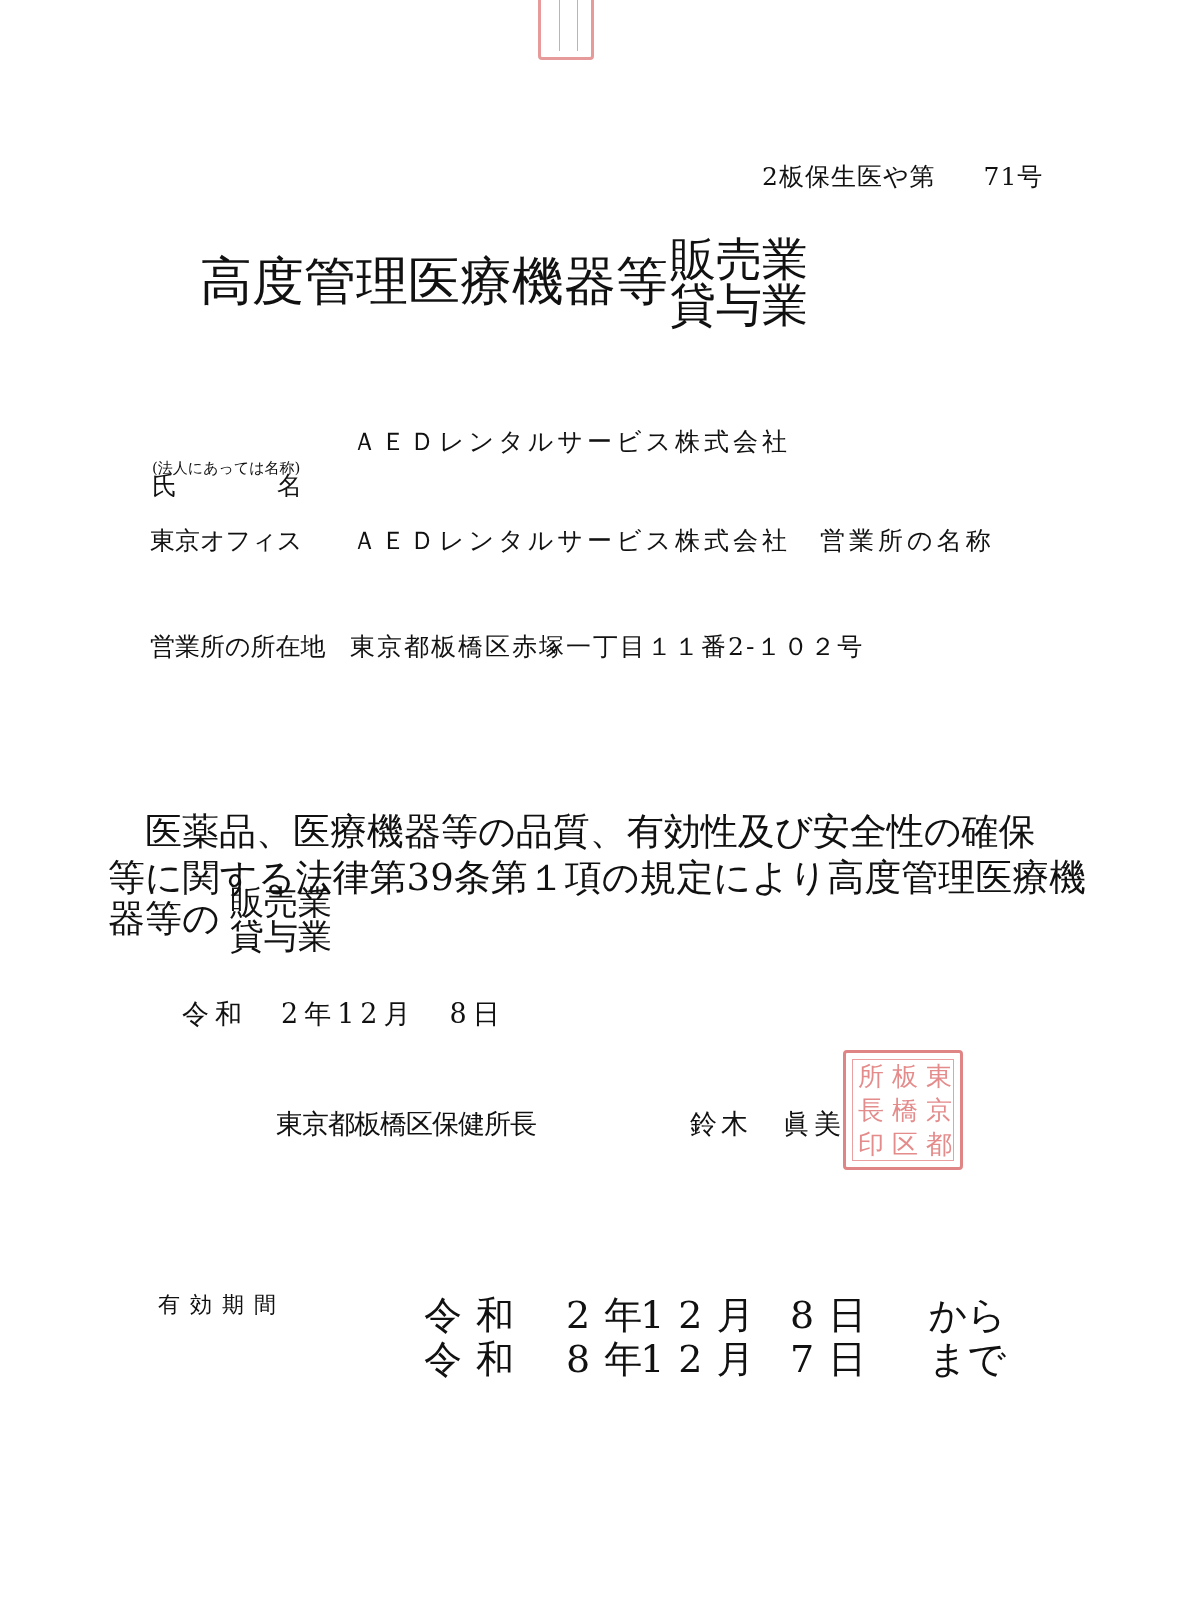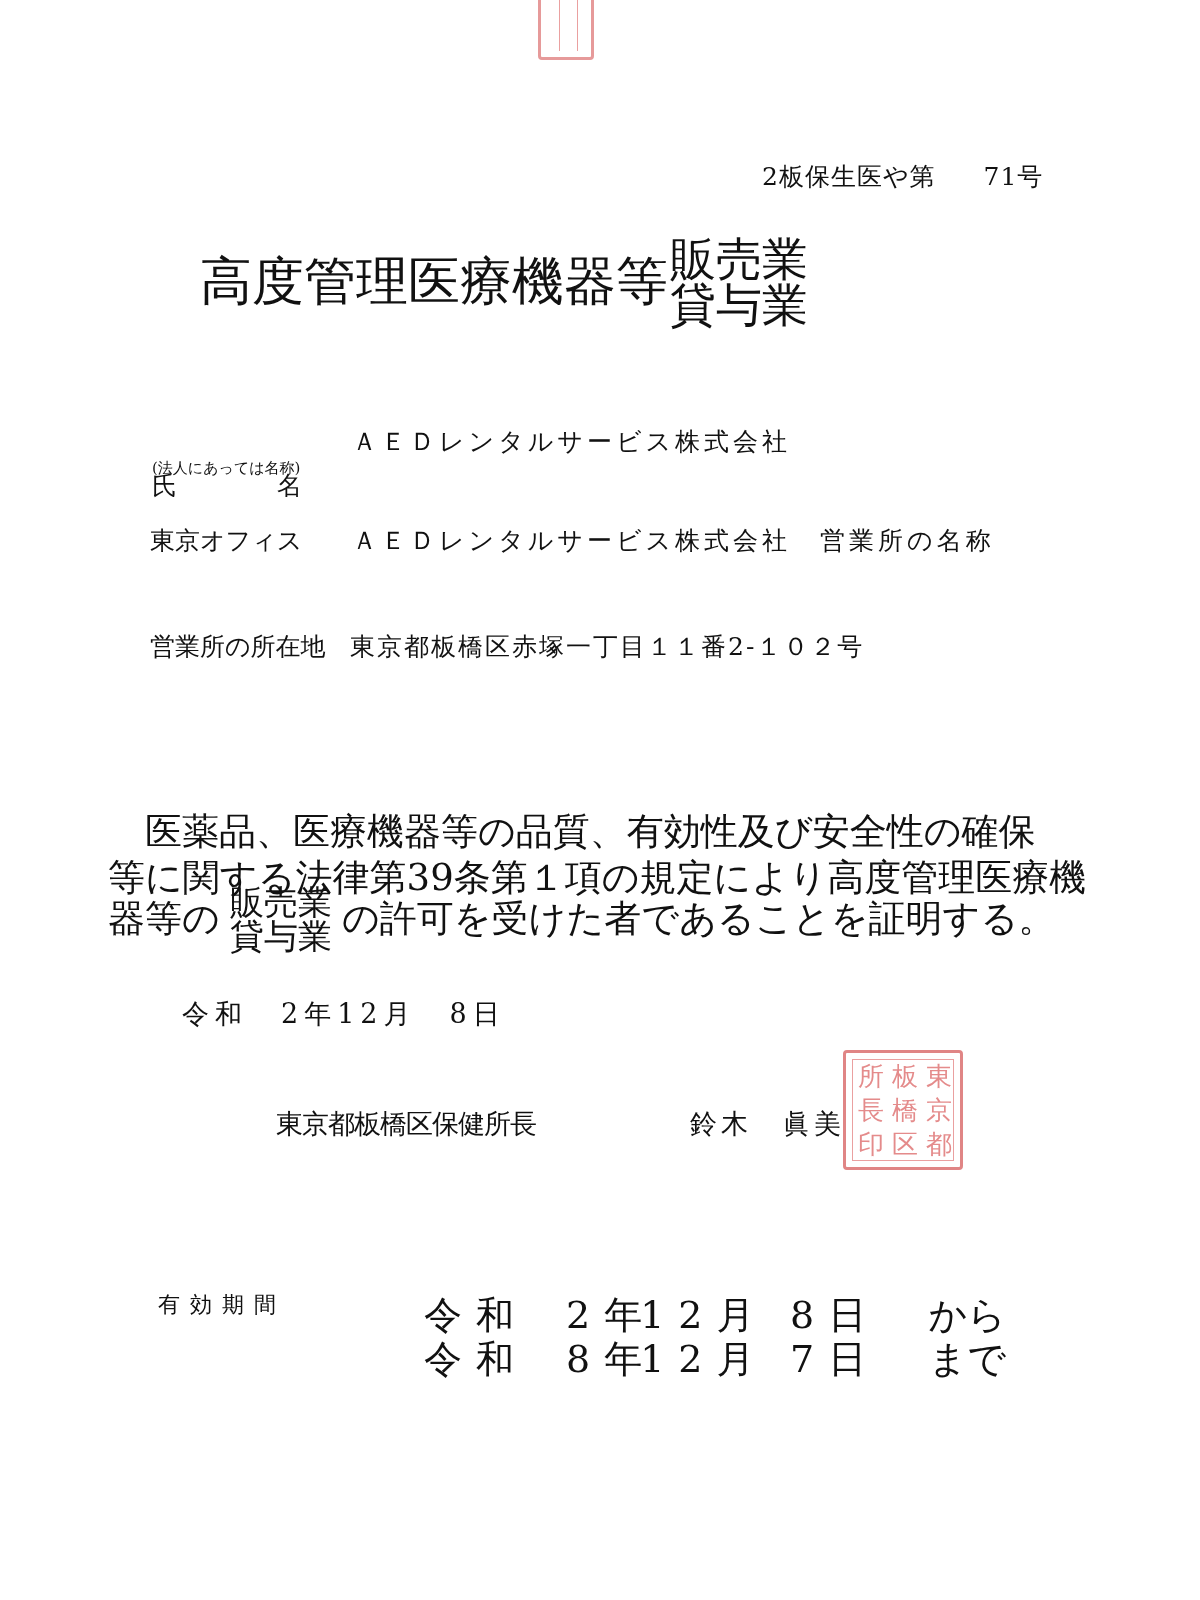--- a/index.html
+++ b/index.html
@@ -59,21 +59,20 @@
 <div class="abs value" style="top:630px; left:350px; letter-spacing:2px;">東京都板橋区赤塚一丁目１１番2-１０２号</div>
 
 <div class="abs body-text" style="top:808px; left:145px;">医薬品、医療機器等の品質、有効性及び安全性の確保</div>
 <div class="abs body-text" style="top:854px; left:108px;">等に関する法律第39条第１項の規定により高度管理医療機</div>
 <div class="abs body-text body3" style="top:885px; left:108px;">
   <span>器等の</span>
   <span class="stack">
     <span>販売業</span>
     <span>貸与業</span>
   </span>
-  <span>の許可を受けた者であることを証明する。</span>
 </div>
 
 <div class="abs date" style="top:996px; left:182px;">令和　2年12月　8日</div>
 
 <div class="abs issuer" style="top:1106px; left:276px; letter-spacing:-1px;">東京都板橋区保健所長</div>
 <div class="abs issuer" style="top:1106px; left:690px; letter-spacing:4px;">鈴木　眞美</div>
 
 <div class="seal" style="left:843px; top:1050px; width:120px; height:120px;">
   <div class="grid"></div>
   <div class="ch" style="left:80px; top:10px;">東</div>

